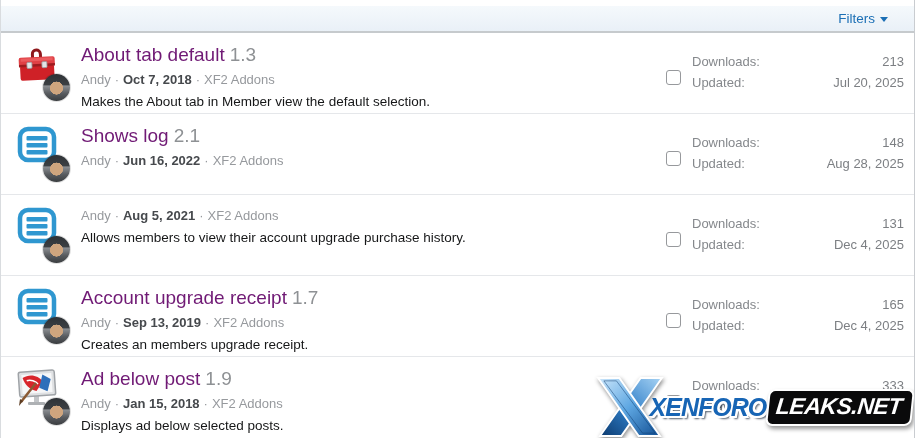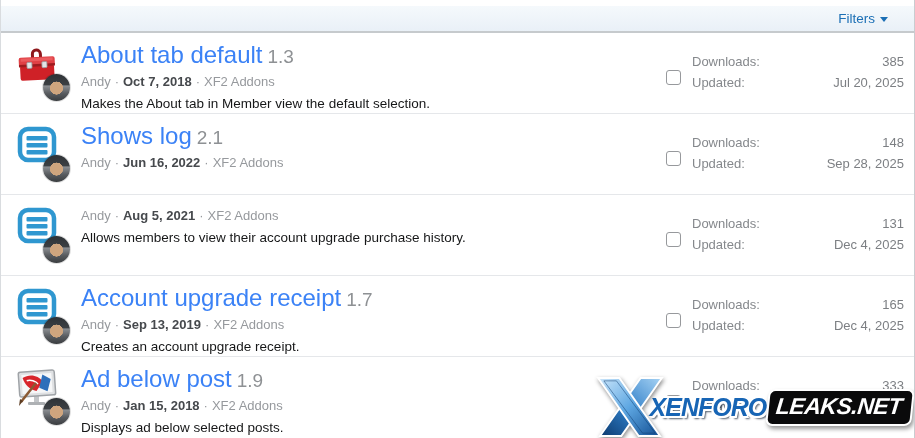--- a/index.html
+++ b/index.html
@@ -53,22 +53,22 @@
     width: 27px; height: 27px;
     border-radius: 50%;
     background:
       radial-gradient(circle at 50% 52%, #cfa57e 0 33%, rgba(0,0,0,0) 34%),
       linear-gradient(180deg, #2e3236 0%, #3c4044 42%, #8d9094 43%, #585b5f 72%, #3a3d40 100%);
     box-shadow: 0 0 0 1px rgba(0,0,0,0.12);
   }
   .main { flex: 1 1 auto; min-width: 0; padding-left: 10px; }
   .titleline { line-height: 24px; margin-top: 1px; white-space: nowrap; }
   .title {
-    color: #3b82f6;
-    font-size: 24px;
+    color: #701a75;
+    font-size: 19px;
     text-decoration: none;
     cursor: pointer;
   }
   .version { color: #8e9194; font-size: 19px; margin-left: 5px; }
   .meta { margin-top: 2px; font-size: 13px; color: #96999d; line-height: 19px; }
   .meta a { color: #96999d; text-decoration: none; cursor: pointer; }
   .meta .date { color: #46494d; font-weight: 700; }
   .meta .sep { margin: 0 4px; }
   .desc { margin-top: 3px; font-size: 13.5px; color: #161718; line-height: 19px; }
   .checkcol {
@@ -182,21 +182,21 @@
       <a>Andy</a><span class="sep">·</span><span class="date">Oct 7, 2018</span><span class="sep">·</span><a>XF2 Addons</a>
     </div>
     <div class="desc">Makes the About tab in Member view the default selection.</div>
   </div>
   <div class="checkcol">
       <input type="checkbox" style="">
     </div>
   <div class="stats">
     <div class="statline">
         <span>Downloads:</span>
-        <span class="statval">385</span>
+        <span class="statval">213</span>
       </div>
     <div class="statline">
         <span>Updated:</span>
         <span class="statval">Jul 20, 2025</span>
       </div>
   </div>
 </div>
 
 <div class="row">
   <div class="iconwrap">
@@ -219,21 +219,21 @@
   <div class="checkcol">
       <input type="checkbox" style="">
     </div>
   <div class="stats">
     <div class="statline">
         <span>Downloads:</span>
         <span class="statval">148</span>
       </div>
     <div class="statline">
         <span>Updated:</span>
-        <span class="statval">Sep 28, 2025</span>
+        <span class="statval">Aug 28, 2025</span>
       </div>
   </div>
 </div>
 
 <div class="row">
   <div class="iconwrap">
     <svg class="res-icon" viewBox="0 0 44 44">
       <rect x="5" y="6" width="34" height="31" rx="8" fill="#fff" stroke="#2f97d0" stroke-width="4.5"></rect>
       <rect x="11.5" y="13" width="21" height="4.5" rx="1" fill="#2f97d0"></rect>
       <rect x="11.5" y="20" width="21" height="4.5" rx="1" fill="#2f97d0"></rect>
@@ -272,21 +272,21 @@
     </svg>
     <span class="avatar"></span>
   </div>
   <div class="main">
     <div class="titleline">
       <a class="title">Account upgrade receipt</a><span class="version">1.7</span>
     </div>
     <div class="meta">
       <a>Andy</a><span class="sep">·</span><span class="date">Sep 13, 2019</span><span class="sep">·</span><a>XF2 Addons</a>
     </div>
-    <div class="desc">Creates an account upgrade receipt.</div>
+    <div class="desc">Creates an members upgrade receipt.</div>
   </div>
   <div class="checkcol">
       <input type="checkbox" style="">
     </div>
   <div class="stats">
     <div class="statline">
         <span>Downloads:</span>
         <span class="statval">165</span>
       </div>
     <div class="statline">

